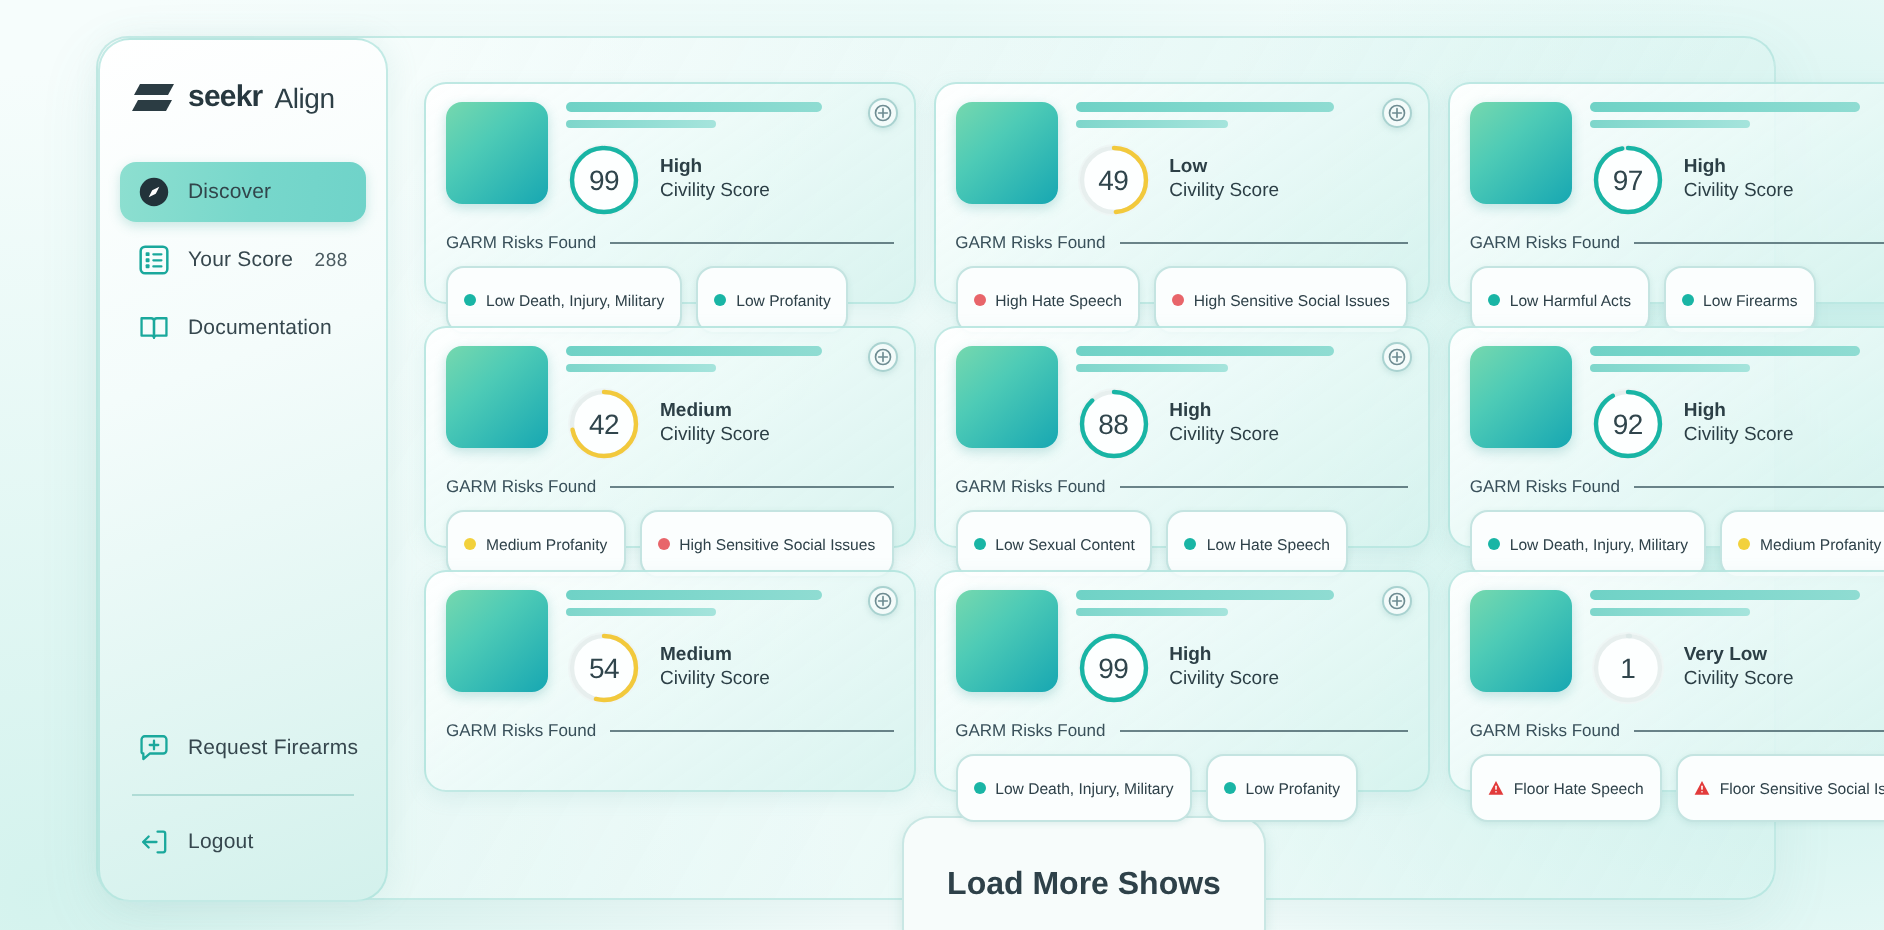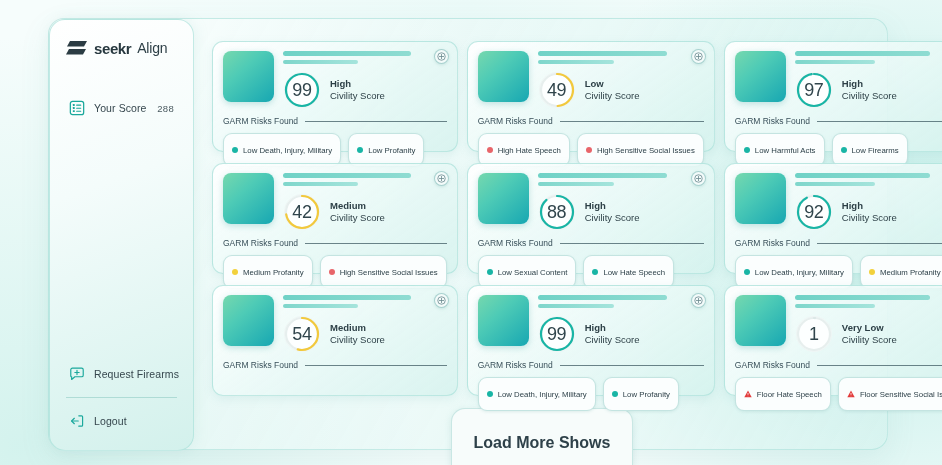--- a/index.html
+++ b/index.html
@@ -47,24 +47,24 @@
     background: linear-gradient(160deg, #ffffff 0%, #f4fcfb 38%, #d3f1ec 100%);
     border: 1px solid rgba(170,225,218,0.7);
     box-shadow: 2px 0 14px rgba(120,185,180,0.13);
     padding: 16px 10px 14px 10px;
     display: flex;
     flex-direction: column;
   }
 
   .brand {
     display: flex;
-    align-items: flex-start;
+    align-items: flex-end;
     gap: 6px;
     padding: 4px 6px 0 6px;
-    margin-bottom: 36px;
+    margin-bottom: 24px;
   }
   .brand-mark { width: 22px; height: 16px; flex: 0 0 auto; }
   .brand-name {
     font-size: 15px; font-weight: bold; letter-spacing: -0.4px;
     color: #27383f;
   }
   .brand-sub {
     font-size: 14px; font-weight: normal; color: #2d3f46;
     letter-spacing: -0.2px;
   }
@@ -171,21 +171,21 @@
   }
 
   .ring-wrap { position: relative; width: 38px; height: 38px; flex: 0 0 auto; }
   .ring-wrap svg { display: block; }
   .ring-num {
     position: absolute;
     inset: 0;
     display: flex;
     align-items: center;
     justify-content: center;
-    font-size: 18px;
+    font-size: 14px;
     color: #30454c;
     letter-spacing: -0.3px;
   }
 
   .score-text { line-height: 1.25; }
   .score-level { font-size: 9.5px; font-weight: bold; color: #2c3f46; }
   .score-caption { font-size: 9.5px; color: #2c3f46; }
 
   .add-btn {
     position: absolute;
@@ -257,35 +257,49 @@
         <svg class="brand-mark" viewBox="0 0 22 16">
           <polygon points="4,1 21,1 18,6.5 1,6.5" fill="#2b3c43"></polygon>
           <polygon points="3,9 20,9 17,14.5 0,14.5" fill="#2b3c43"></polygon>
         </svg>
         <span class="brand-name">seekr</span>
         <span class="brand-sub">Align</span>
       </div>
 
       <nav class="nav">
 
+        <div class="nav-item active">
+          <svg class="nav-icon" viewBox="0 0 18 18">
+            <circle cx="9" cy="9" r="8" fill="#22333a"></circle>
+            <polygon points="12,6 8,8 6,12 10,10" fill="#ffffff"></polygon>
+          </svg>
+          <span class="nav-label">Discover</span>
+        </div>
 
         <div class="nav-item">
           <svg class="nav-icon" viewBox="0 0 18 18">
             <rect x="1.5" y="1.5" width="15" height="15" rx="2.5" fill="none" stroke="#1aa89c" stroke-width="1.4"></rect>
             <rect x="4.3" y="4.6" width="2.2" height="2.2" rx="0.5" fill="#1aa89c"></rect>
             <rect x="4.3" y="8" width="2.2" height="2.2" rx="0.5" fill="#1aa89c"></rect>
             <rect x="4.3" y="11.4" width="2.2" height="2.2" rx="0.5" fill="#1aa89c"></rect>
             <rect x="8" y="5.2" width="5.8" height="1.2" rx="0.6" fill="#1aa89c"></rect>
             <rect x="8" y="8.6" width="5.8" height="1.2" rx="0.6" fill="#1aa89c"></rect>
             <rect x="8" y="12" width="5.8" height="1.2" rx="0.6" fill="#1aa89c"></rect>
           </svg>
           <span class="nav-label">Your Score</span>
           <span class="nav-count">288</span>
         </div>
 
+        <div class="nav-item">
+          <svg class="nav-icon" viewBox="0 0 18 18">
+            <path d="M2 3.5h5.4c.9 0 1.6.7 1.6 1.6v9.4c0-.7-.6-1.2-1.3-1.2H2z" fill="none" stroke="#1aa89c" stroke-width="1.3" stroke-linejoin="round"></path>
+            <path d="M16 3.5h-5.4c-.9 0-1.6.7-1.6 1.6v9.4c0-.7.6-1.2 1.3-1.2H16z" fill="none" stroke="#1aa89c" stroke-width="1.3" stroke-linejoin="round"></path>
+          </svg>
+          <span class="nav-label">Documentation</span>
+        </div>
 
       </nav>
 
       <div class="sidebar-bottom">
 
         <div class="nav-item">
           <svg class="nav-icon" viewBox="0 0 18 18">
             <path d="M2 4.2c0-1 .8-1.8 1.8-1.8h10.4c1 0 1.8.8 1.8 1.8v6.1c0 1-.8 1.8-1.8 1.8H6.6L3 15.2v-3.1h-.2c-.5 0-.8-.4-.8-.9z" fill="none" stroke="#1aa89c" stroke-width="1.3" stroke-linejoin="round"></path>
             <path d="M9 4.9v4.8M6.6 7.3h4.8" stroke="#1aa89c" stroke-width="1.3" stroke-linecap="round"></path>
           </svg>

